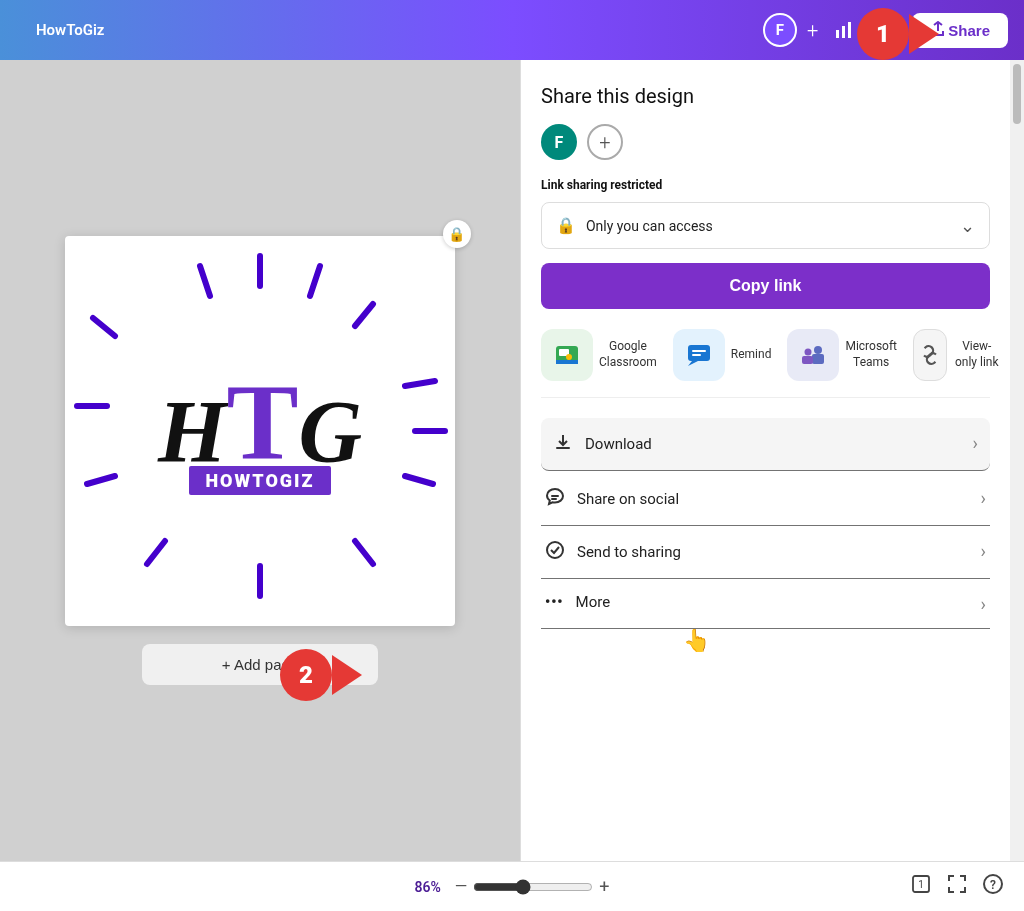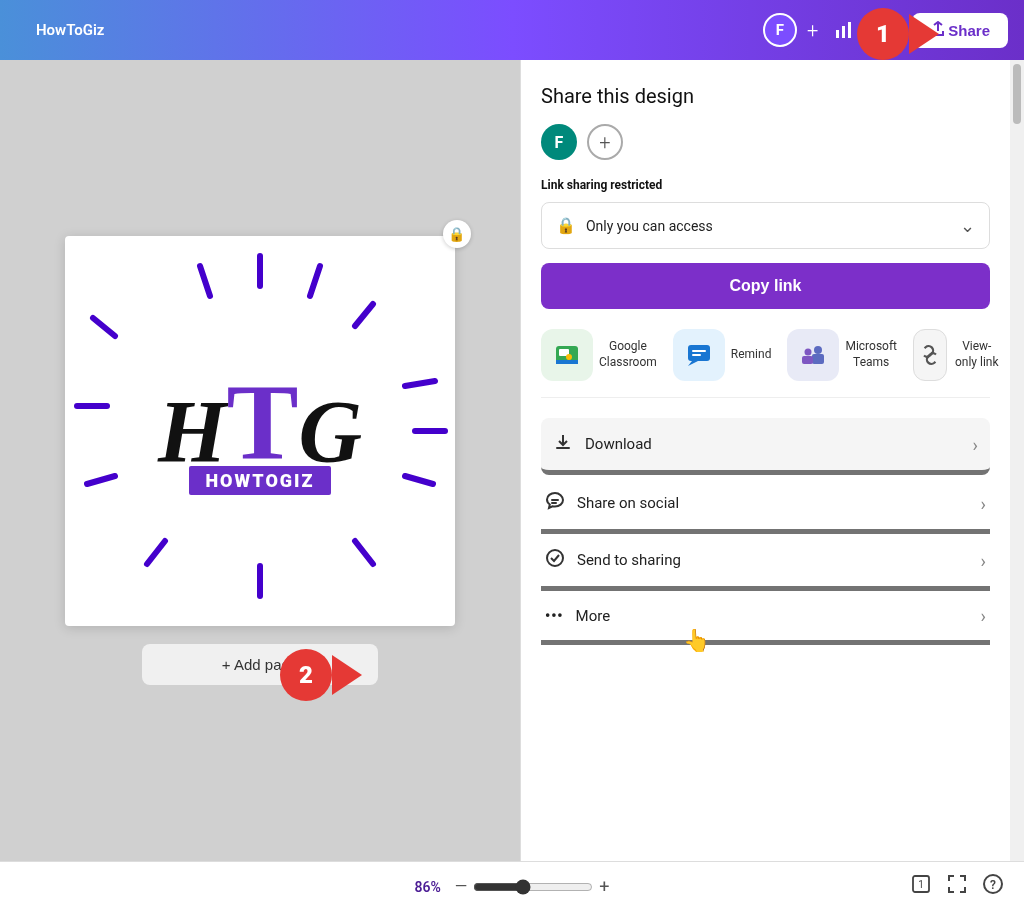--- a/index.html
+++ b/index.html
@@ -302,24 +302,24 @@
     .icon-remind { background: #e3f2fd; }
     .icon-link { background: #f5f5f5; border: 1.5px solid #ddd; }
     .share-icon-label {
       font-size: 12px; color: #333; text-align: center; line-height: 1.3;
     }
 
     
     .action-list { }
     .action-item {
       display: flex;
-      align-items: center;
+      align-items: flex-start;
       justify-content: space-between;
       padding: 14px 4px;
-      border-bottom: 5px solid #737373;
+      border-bottom: 1px solid #737373;
       cursor: pointer;
     }
     .action-left {
       display: flex; align-items: center; gap: 12px;
       font-size: 15px; color: #222;
     }
     .action-icon { font-size: 18px; }
     .action-chevron { font-size: 18px; color: #888; }
 
     

